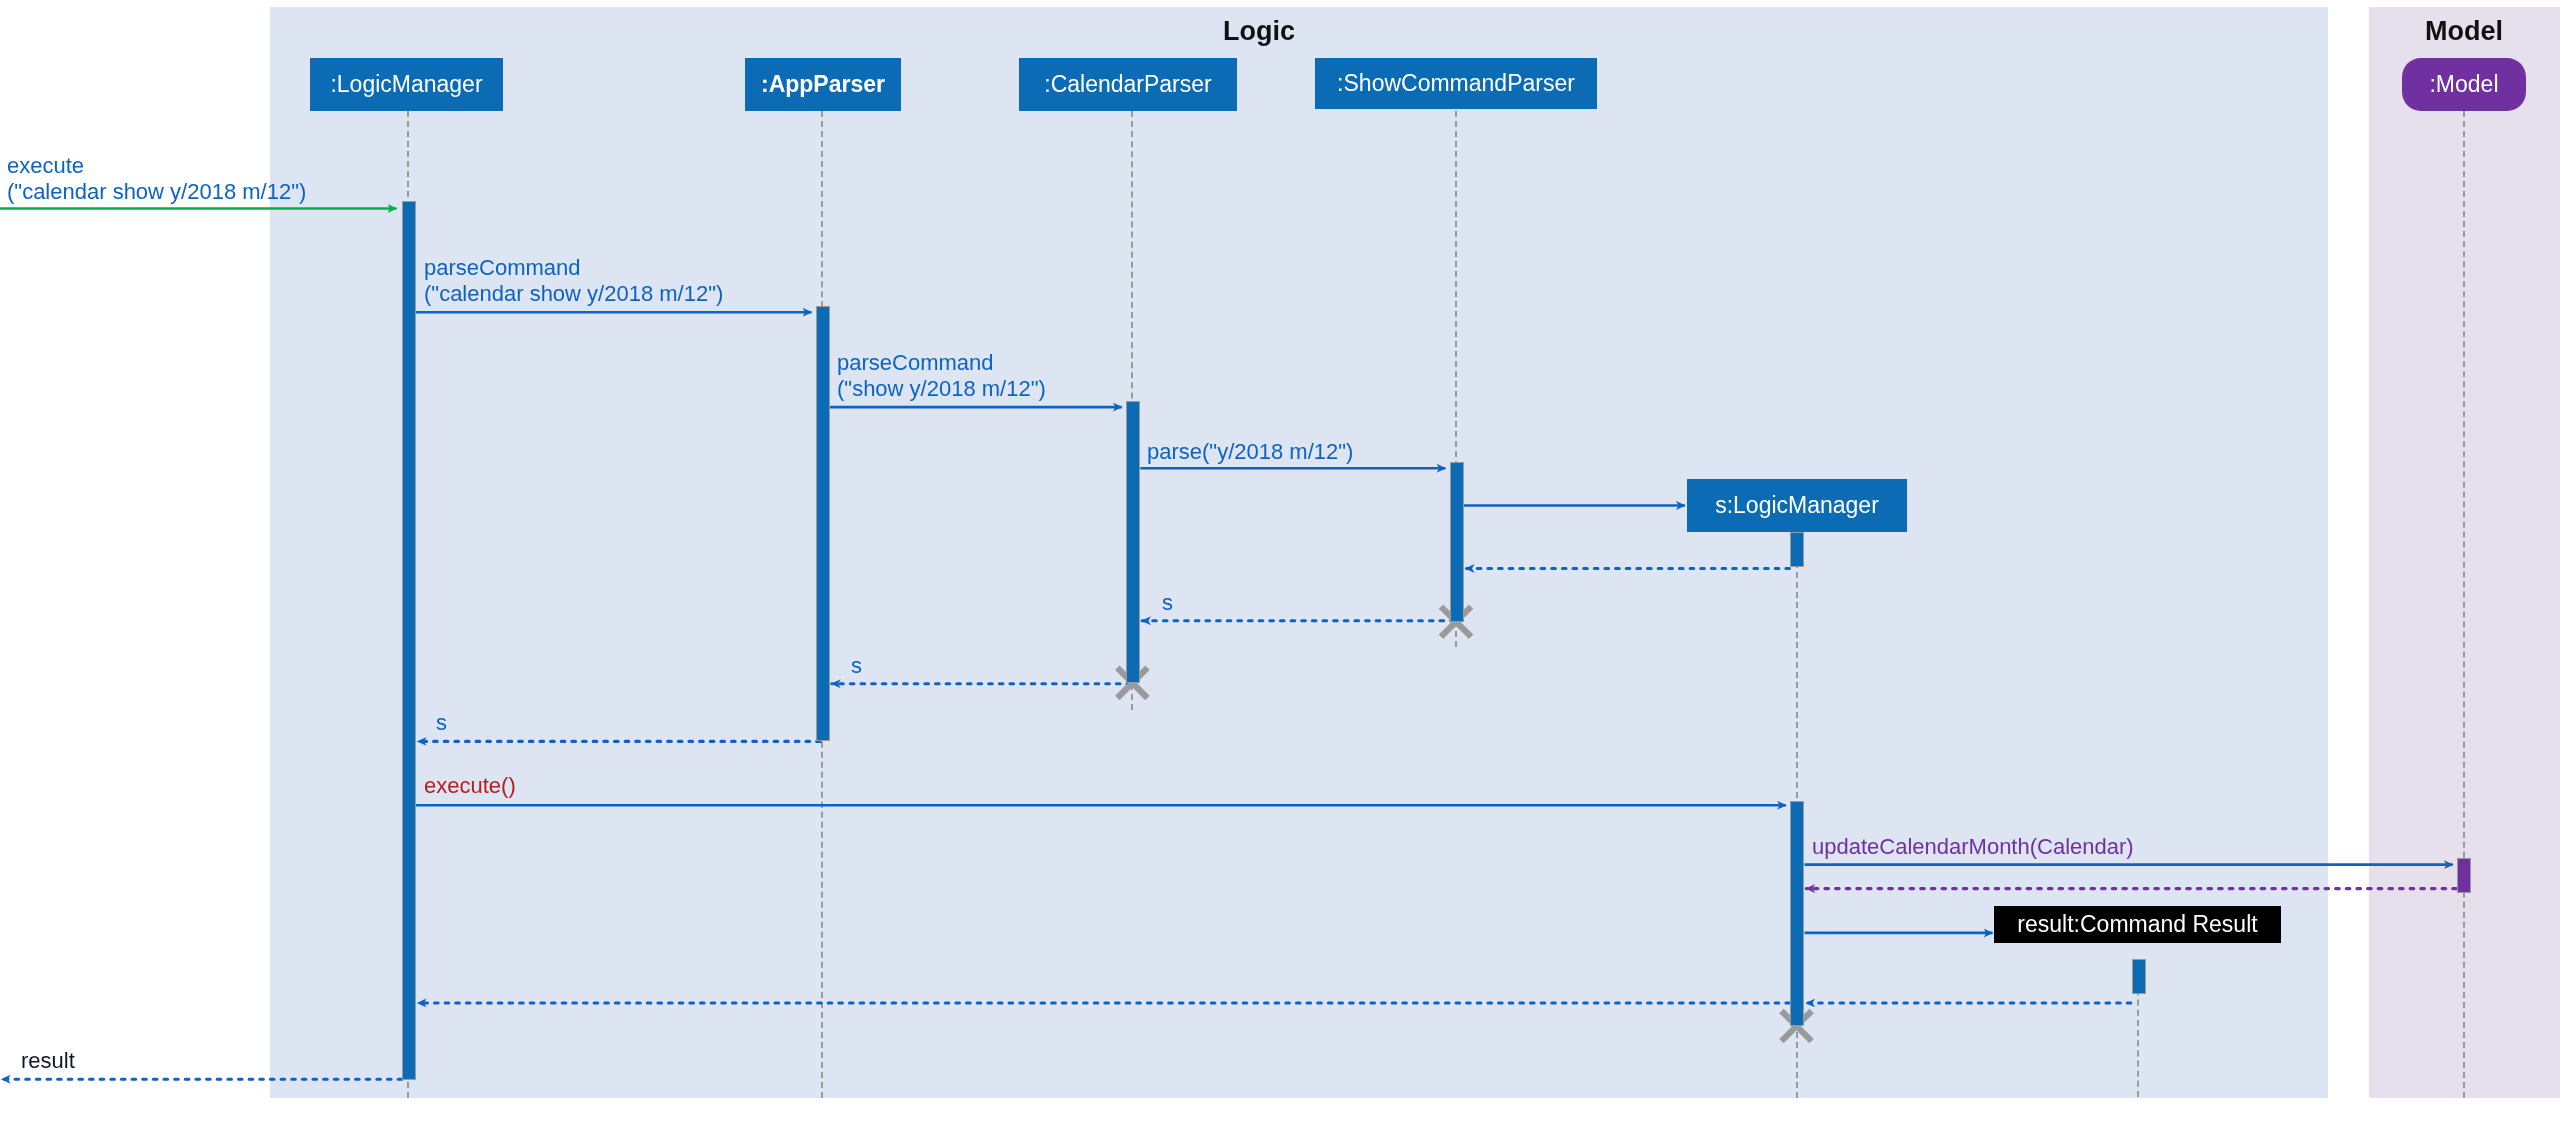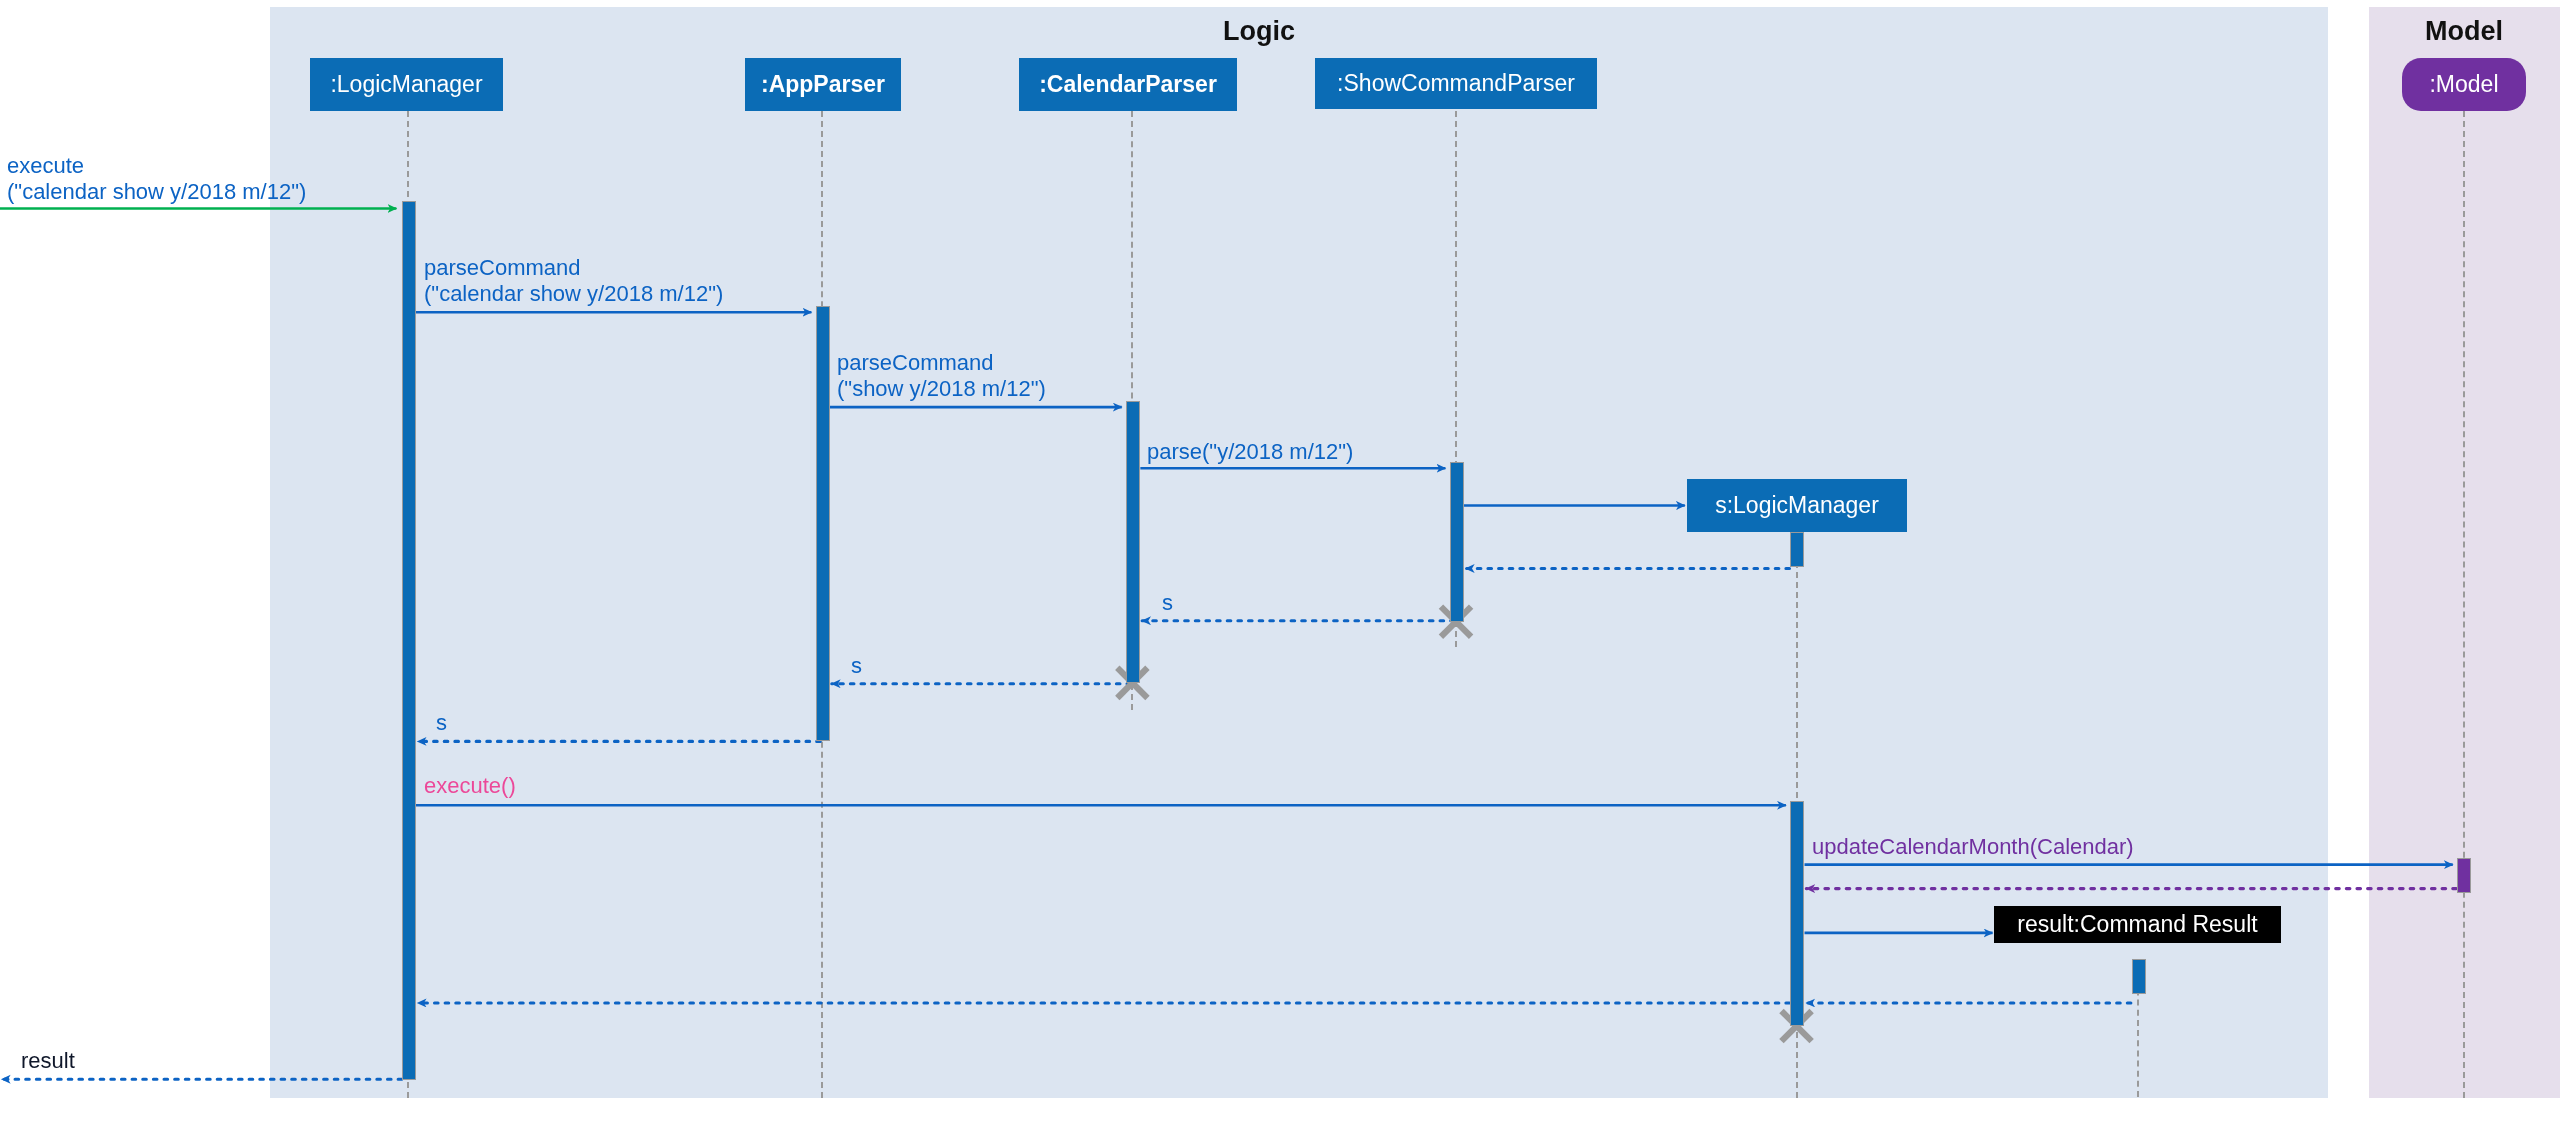--- a/index.html
+++ b/index.html
@@ -84,21 +84,21 @@
       <div class="activation" style="left: 2132px; top: 959px; width: 14px; height: 35px; background: rgb(11, 108, 181); border-color: rgb(154, 154, 154);"></div>
       <div class="activation" style="left: 2457px; top: 858px; width: 14px; height: 35px; background: rgb(112, 48, 160); border-color: rgb(154, 154, 154);"></div>
     </div>
   <div id="boxes-layer">
       <div class="pbox" style="left: 310px; top: 58px; width: 193px; height: 53px; background: rgb(11, 108, 181); font-size: 23px;">
         <span>:LogicManager</span>
       </div>
       <div class="pbox" style="left: 745px; top: 58px; width: 156px; height: 53px; background: rgb(11, 108, 181); font-size: 23px; font-weight: bold;">
         <span>:AppParser</span>
       </div>
-      <div class="pbox" style="left: 1019px; top: 58px; width: 218px; height: 53px; background: rgb(11, 108, 181); font-size: 23px; font-weight: bold;">
+      <div class="pbox" style="left: 1019px; top: 58px; width: 218px; height: 53px; background: rgb(11, 108, 181); font-size: 23px;">
         <span>:CalendarParser</span>
       </div>
       <div class="pbox" style="left: 1315px; top: 58px; width: 282px; height: 51px; background: rgb(11, 108, 181); font-size: 23px;">
         <span>:ShowCommandParser</span>
       </div>
       <div class="pbox" style="left: 1687px; top: 479px; width: 220px; height: 53px; background: rgb(11, 108, 181); font-size: 23px;">
         <span>s:LogicManager</span>
       </div>
       <div class="pbox" style="left: 1994px; top: 906px; width: 287px; height: 37px; background: #000000; font-size: 23px;">
         <span>result:Command Result</span>
@@ -111,18 +111,18 @@
       <div class="msg-label" style="left: 7px; top: 153px; color: rgb(12, 99, 196); font-size: 22px;">execute
 ("calendar show y/2018 m/12")</div>
       <div class="msg-label" style="left: 424px; top: 255px; color: rgb(12, 99, 196); font-size: 22px;">parseCommand
 ("calendar show y/2018 m/12")</div>
       <div class="msg-label" style="left: 837px; top: 350px; color: rgb(12, 99, 196); font-size: 22px;">parseCommand
 ("show y/2018 m/12")</div>
       <div class="msg-label" style="left: 1147px; top: 439px; color: rgb(12, 99, 196); font-size: 22px;">parse("y/2018 m/12")</div>
       <div class="msg-label" style="left: 1162px; top: 590px; color: rgb(12, 99, 196); font-size: 22px;">s</div>
       <div class="msg-label" style="left: 851px; top: 653px; color: rgb(12, 99, 196); font-size: 22px;">s</div>
       <div class="msg-label" style="left: 436px; top: 710px; color: rgb(12, 99, 196); font-size: 22px;">s</div>
-      <div class="msg-label" style="left: 424px; top: 773px; color: #ec4899; font-size: 22px;">execute()</div>
+      <div class="msg-label" style="left: 424px; top: 773px; color: #b91c1c; font-size: 22px;">execute()</div>
       <div class="msg-label" style="left: 1812px; top: 834px; color: rgb(112, 48, 160); font-size: 22px;">updateCalendarMonth(Calendar)</div>
       <div class="msg-label" style="left: 21px; top: 1048px; color: #0f172a; font-size: 22px;">result</div>
     </div>
 </div>
 
 
 </body></html>

